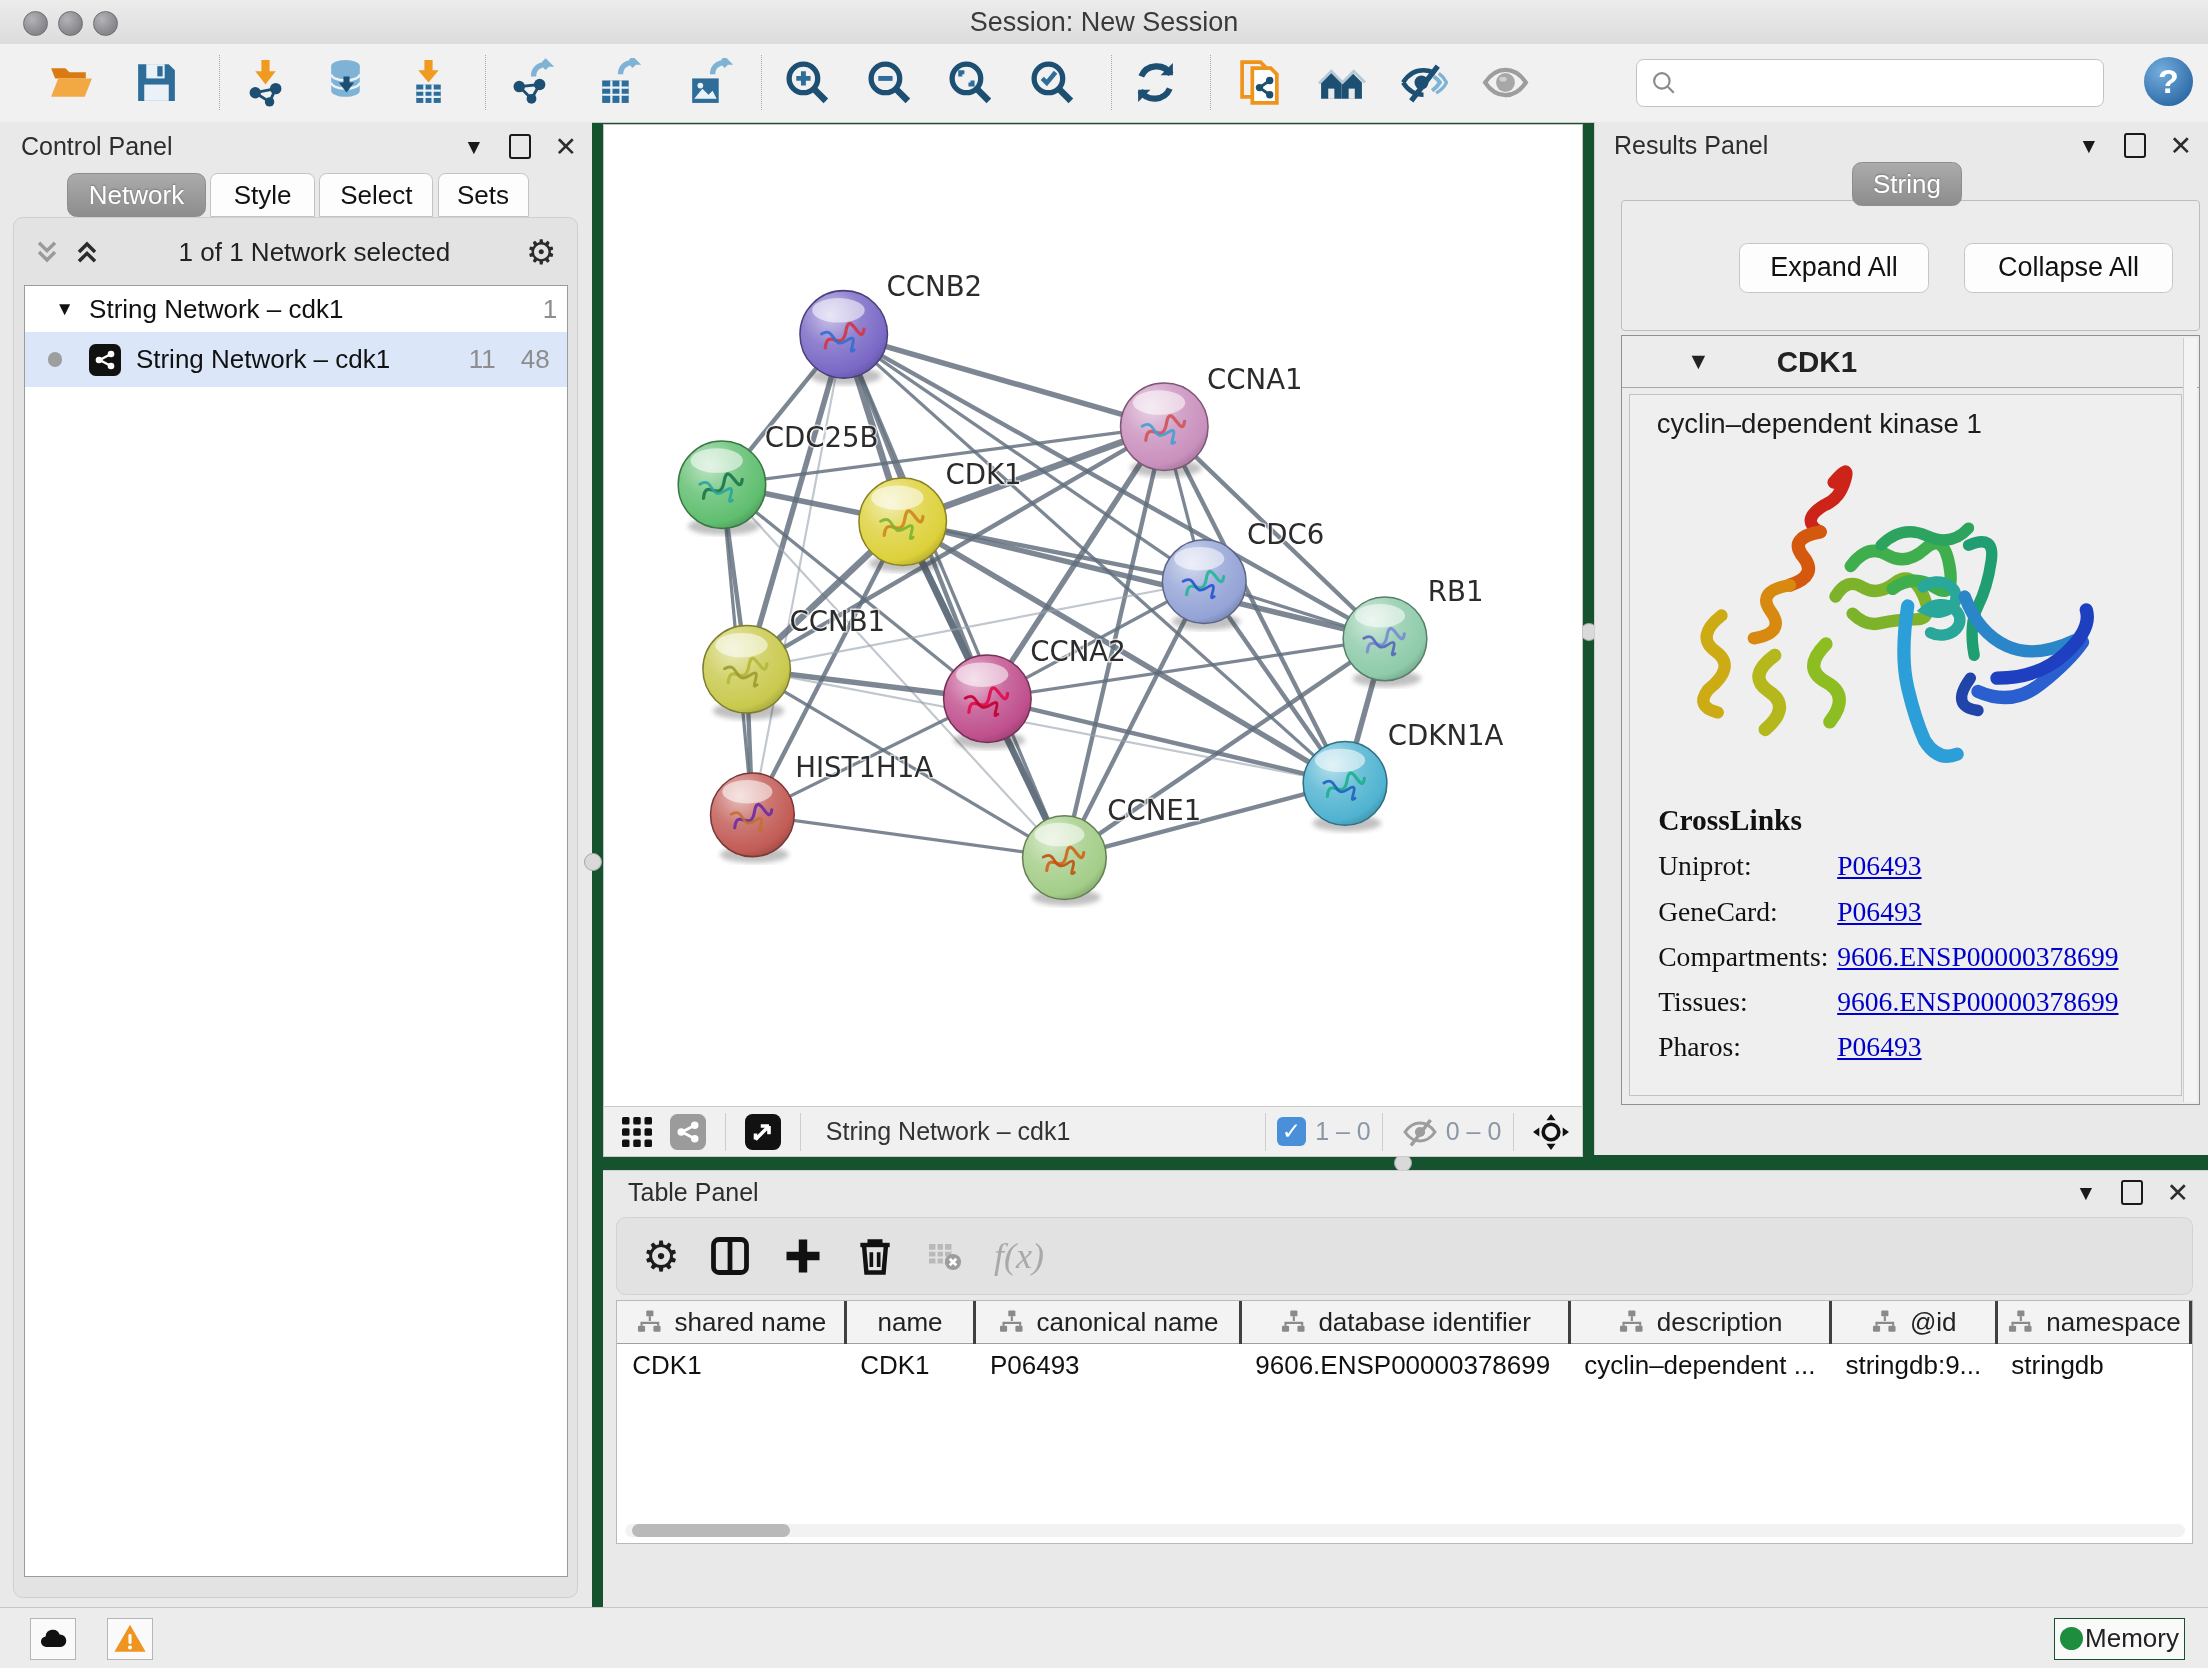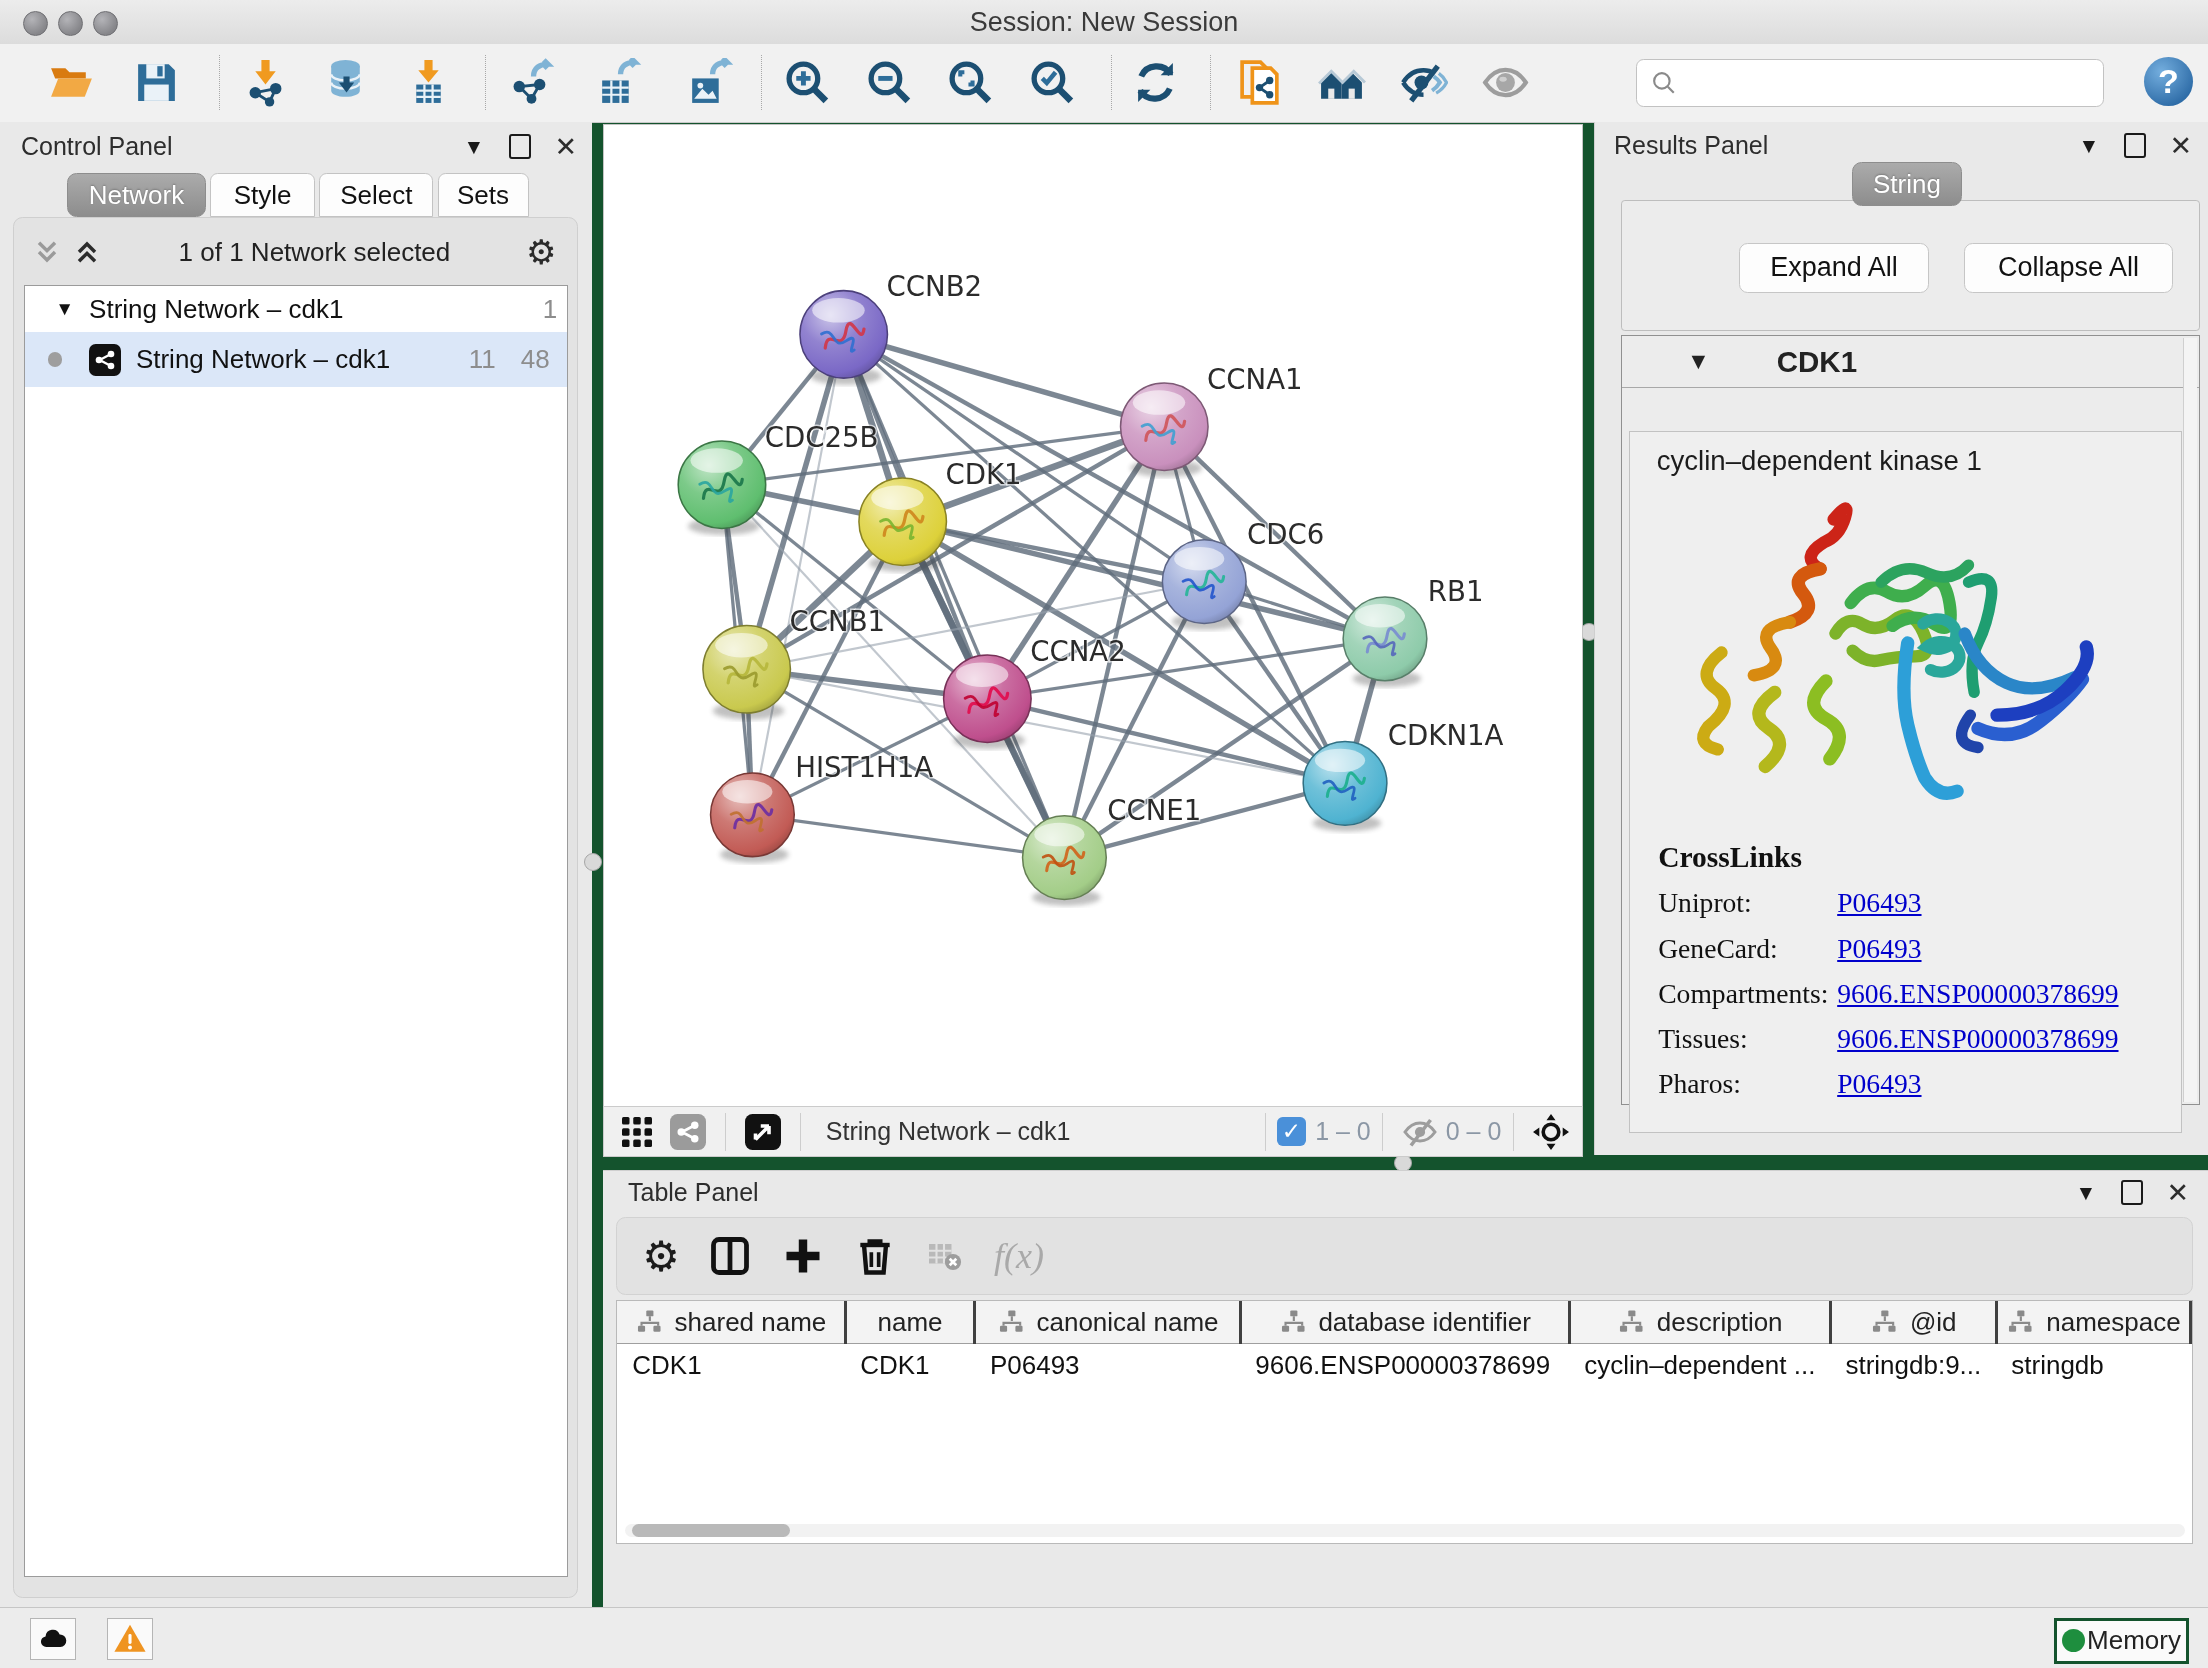--- a/index.html
+++ b/index.html
@@ -67,21 +67,21 @@
   #rp-box1{position:absolute;left:26px;top:78px;width:577px;height:129px;background:#ececec;
     border:1px solid #bdbdbd;border-radius:3.8px;}
   .rbtn{position:absolute;top:42px;height:48px;background:#fdfdfd;border:1px solid #c6c6c6;border-radius:8.6px;
     font-size:27px;text-align:center;line-height:46px;color:#111;margin-left:44px;}
   #rp-box2{position:absolute;left:26px;top:213px;width:577px;height:768px;background:#ececec;
     border:1.9px solid #909090;}
   #gene-head{position:absolute;left:0;top:0;right:0;height:51px;border-bottom:1px solid #a8a8a8;
     display:flex;align-items:center;}
   #gene-head .arr{margin-left:65px;font-size:23px;}
   #gene-head .sym{margin-left:67px;font-size:29.5px;font-weight:bold;}
-  #rp-inner{position:absolute;left:6.7px;top:58px;width:551px;height:700px;background:#efefef;border:1px solid #c2c2c2;margin-top:37px;}
+  #rp-inner{position:absolute;left:6.7px;top:58px;width:551px;height:700px;background:#efefef;border:1px solid #c2c2c2;}
   #gene-desc{position:absolute;left:27px;top:13.3px;font-size:27.6px;color:#1c1c1c;}
   #protein{position:absolute;left:53px;top:59px;}
   #xlinks{position:absolute;left:28.5px;top:409px;font-family:"Liberation Serif","DejaVu Serif",serif;}
   #xl-title{font-size:29.5px;font-weight:bold;color:#111;}
   .xlrow{display:flex;margin-top:13.3px;font-size:27.6px;}
   .xlab{width:179px;color:#111;}
   .xval{color:#0000cc;text-decoration:underline;}
   #rp-scroll{position:absolute;right:1.9px;top:1.9px;bottom:1.9px;width:13.3px;background:#f4f4f4;border-left:1px solid #cfcfcf;}
   
   #table-panel{position:absolute;left:603px;top:1170px;width:1605px;height:438px;background:#e9e9e9;
@@ -100,21 +100,21 @@
   th svg{width:28.5px;height:28.5px;flex:none;}
   td{font-size:26px;color:#111;height:42px;padding:0 15px;white-space:nowrap;overflow:hidden;}
   #hscroll{position:absolute;left:7.6px;bottom:5.7px;width:1560px;height:13.3px;background:#f2f2f2;border-radius:6.7px;}
   #hthumb{position:absolute;left:7.6px;top:0;width:158px;height:13.3px;background:#b9b9b9;border-radius:6.7px;}
   #tp-tabs{position:absolute;left:0;right:0;top:382px;text-align:center;}
   #tp-tabs .tab{height:40px;line-height:40px;font-size:27px;border-radius:7.6px;}
   
   #bottombar{position:absolute;left:0;top:1607px;width:2208px;height:61px;background:#ececec;border-top:1px solid #c6c6c6;}
   .bbtn{position:absolute;top:9.5px;width:44px;height:40px;background:#fafafa;border:1px solid #b5b5b5;
     display:flex;align-items:center;justify-content:center;}
-  #memory{position:absolute;left:2054px;top:9.5px;width:129px;height:40px;background:#fafafa;border:3px solid #14532d;
+  #memory{position:absolute;left:2054px;top:9.5px;width:129px;height:40px;background:#fafafa;border:1px solid #14532d;
     display:flex;align-items:center;justify-content:center;gap:2px;font-size:26px;}
   #memdot{width:23px;height:23px;border-radius:50%;background:#1e8e3e;}
   .u{font-family:"DejaVu Sans",sans-serif;}
 </style>
 </head>
 <body>
 
 <div id="window">
 
   <div id="titlebar">

